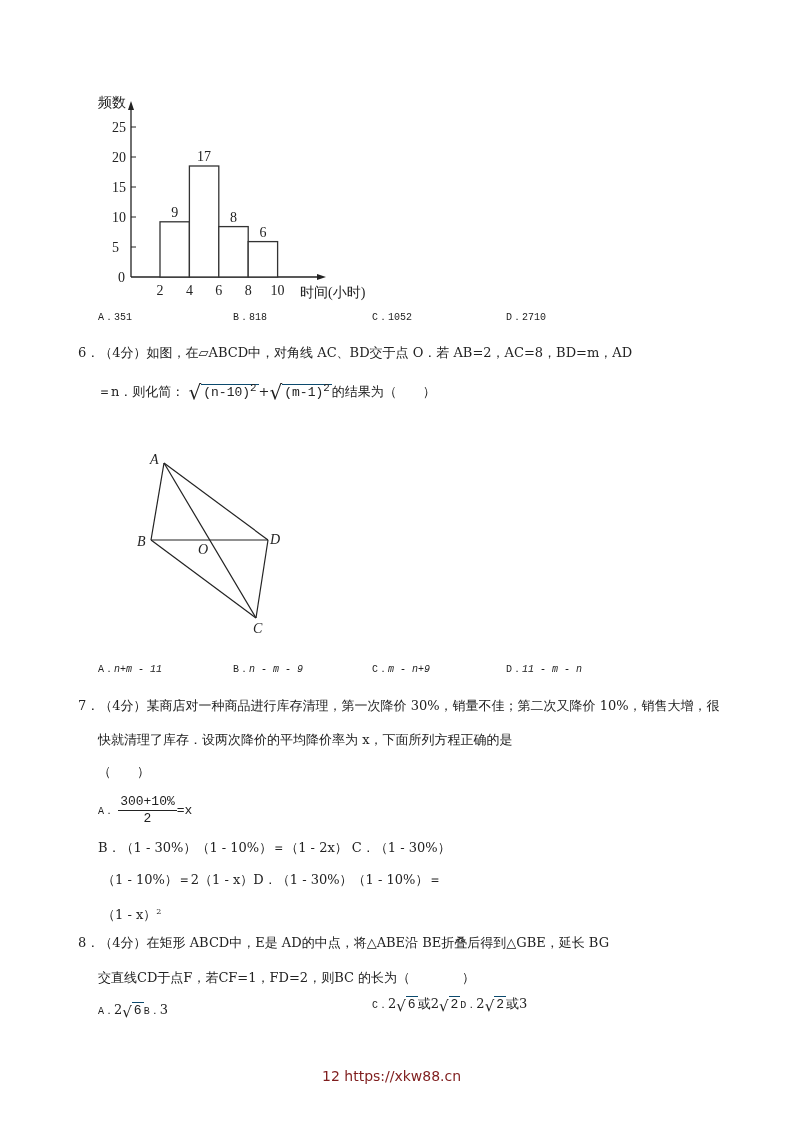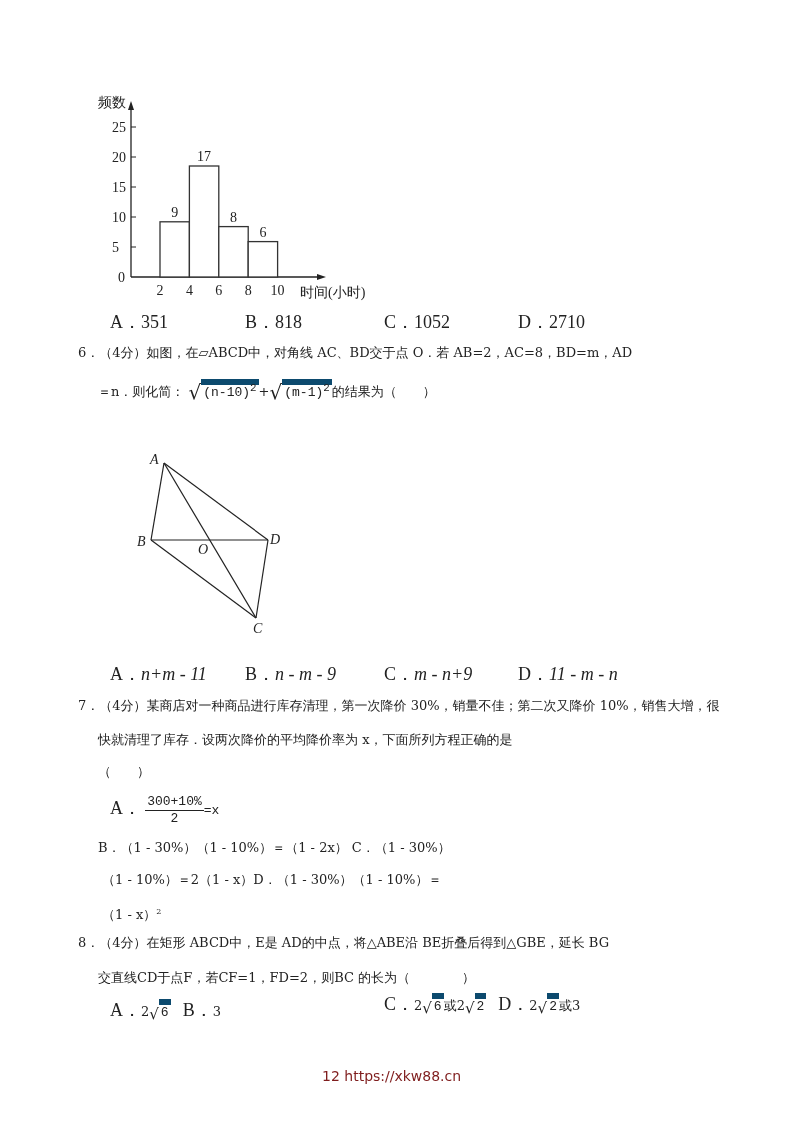--- a/index.html
+++ b/index.html
@@ -1,25 +1,25 @@
 <!DOCTYPE html>
 <html><head>
 <meta charset="utf-8">
 <style>
   html, body { margin: 0; padding: 0; background: #ffffff; }
   body { width: 794px; height: 1122px; position: relative; overflow: hidden;
          font-family: "DejaVu Serif", "Liberation Serif", serif; color: #222; }
   .abs { position: absolute; white-space: nowrap; }
   .txt { font-size: 13px; line-height: 16px; }
-  .opt { font-size: 18px; font-family: Liberation Serif, serif; margin-left: 12px; }
+  .opt { font-size: 10px; font-family: Liberation Mono, monospace; }
   .it { font-style: italic; }
   .chart-svg text { font-family: "Liberation Serif", "DejaVu Serif", serif; fill: #222; }
   .sqrt { display: inline-block; position: relative; }
   .sqrt .rad { font-size: 20px; vertical-align: -3px; }
-  .sqrt .body { border-top: 6px solid #0c4a6e; padding: 0 2px; font-family: "Liberation Mono", monospace; font-size: 13px; }
+  .sqrt .body { border-top: 1px solid #0c4a6e; padding: 0 2px; font-family: "Liberation Mono", monospace; font-size: 13px; }
   .frac { display: inline-block; vertical-align: middle; text-align: center; font-family: Liberation Mono, monospace; font-size: 13px; }
   .frac .num { display: block; border-bottom: 1px solid #222; padding: 0 2px; }
   .frac .den { display: block; }
   .footer { font-family: "DejaVu Sans", "Liberation Sans", sans-serif; font-size: 14px; color: #7f1d1d; }
 </style>
 </head>
 <body>
 
 <svg class="abs chart-svg" style="left:0;top:0" width="794" height="310" viewBox="0 0 794 310">
   <g id="chart-root">

